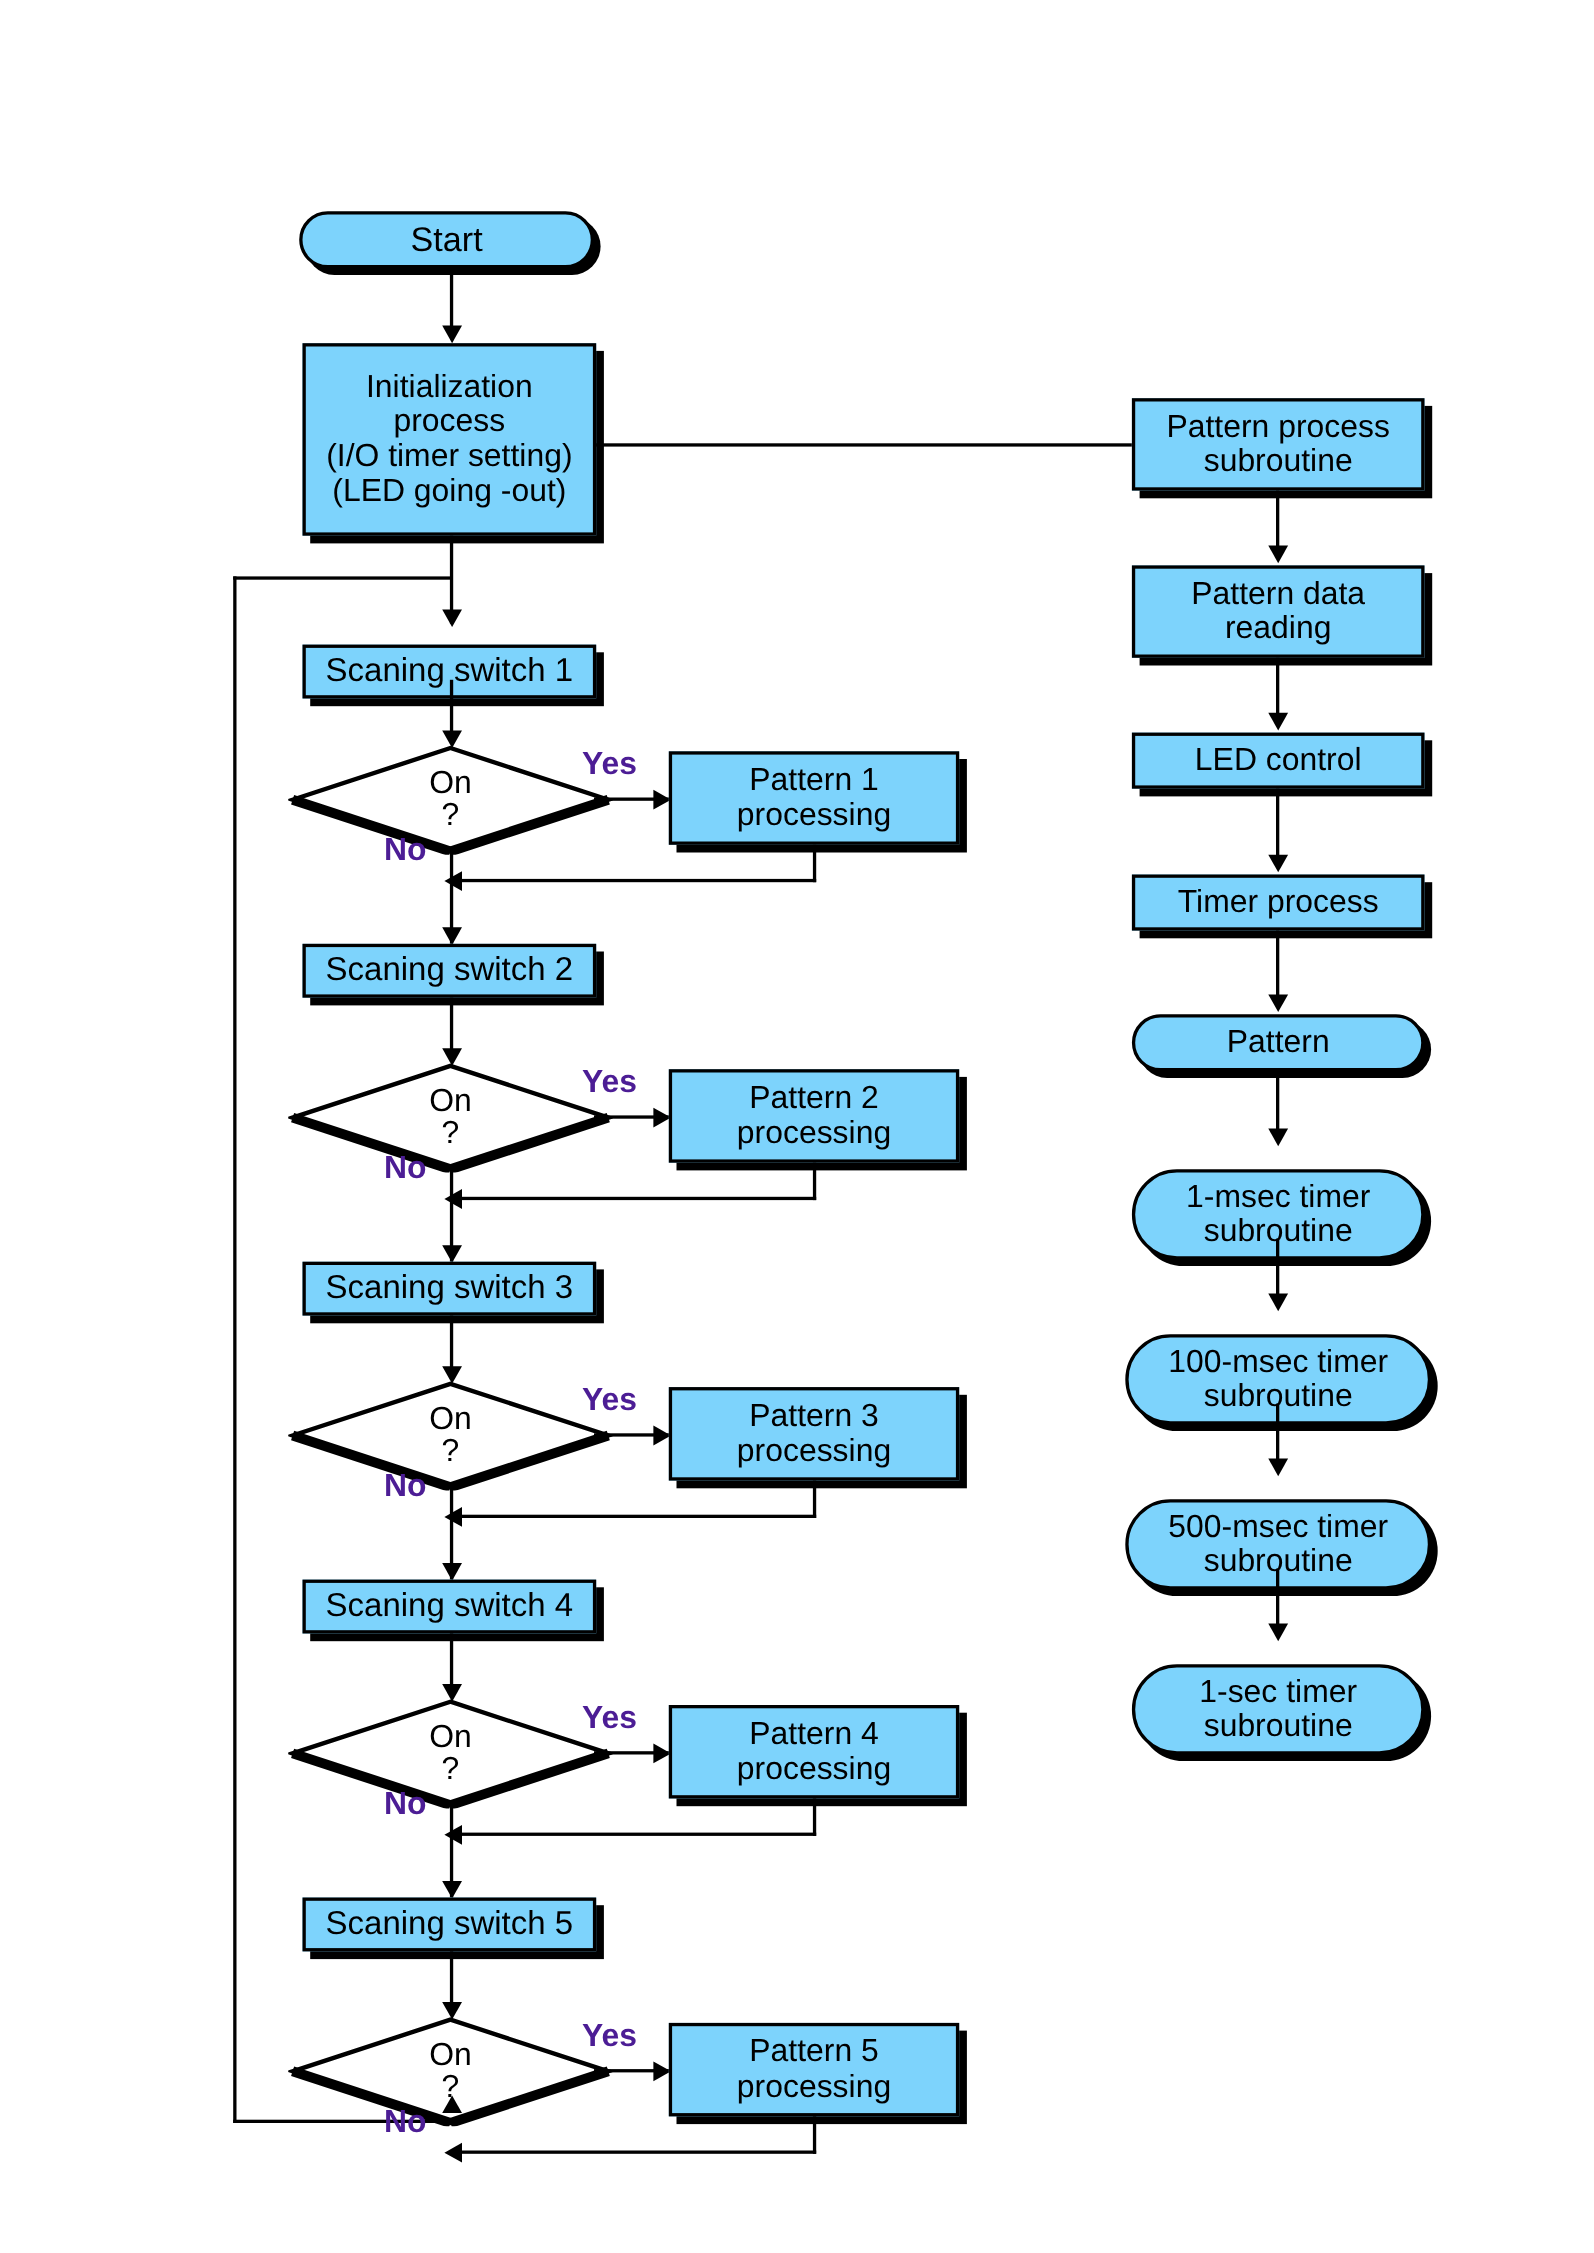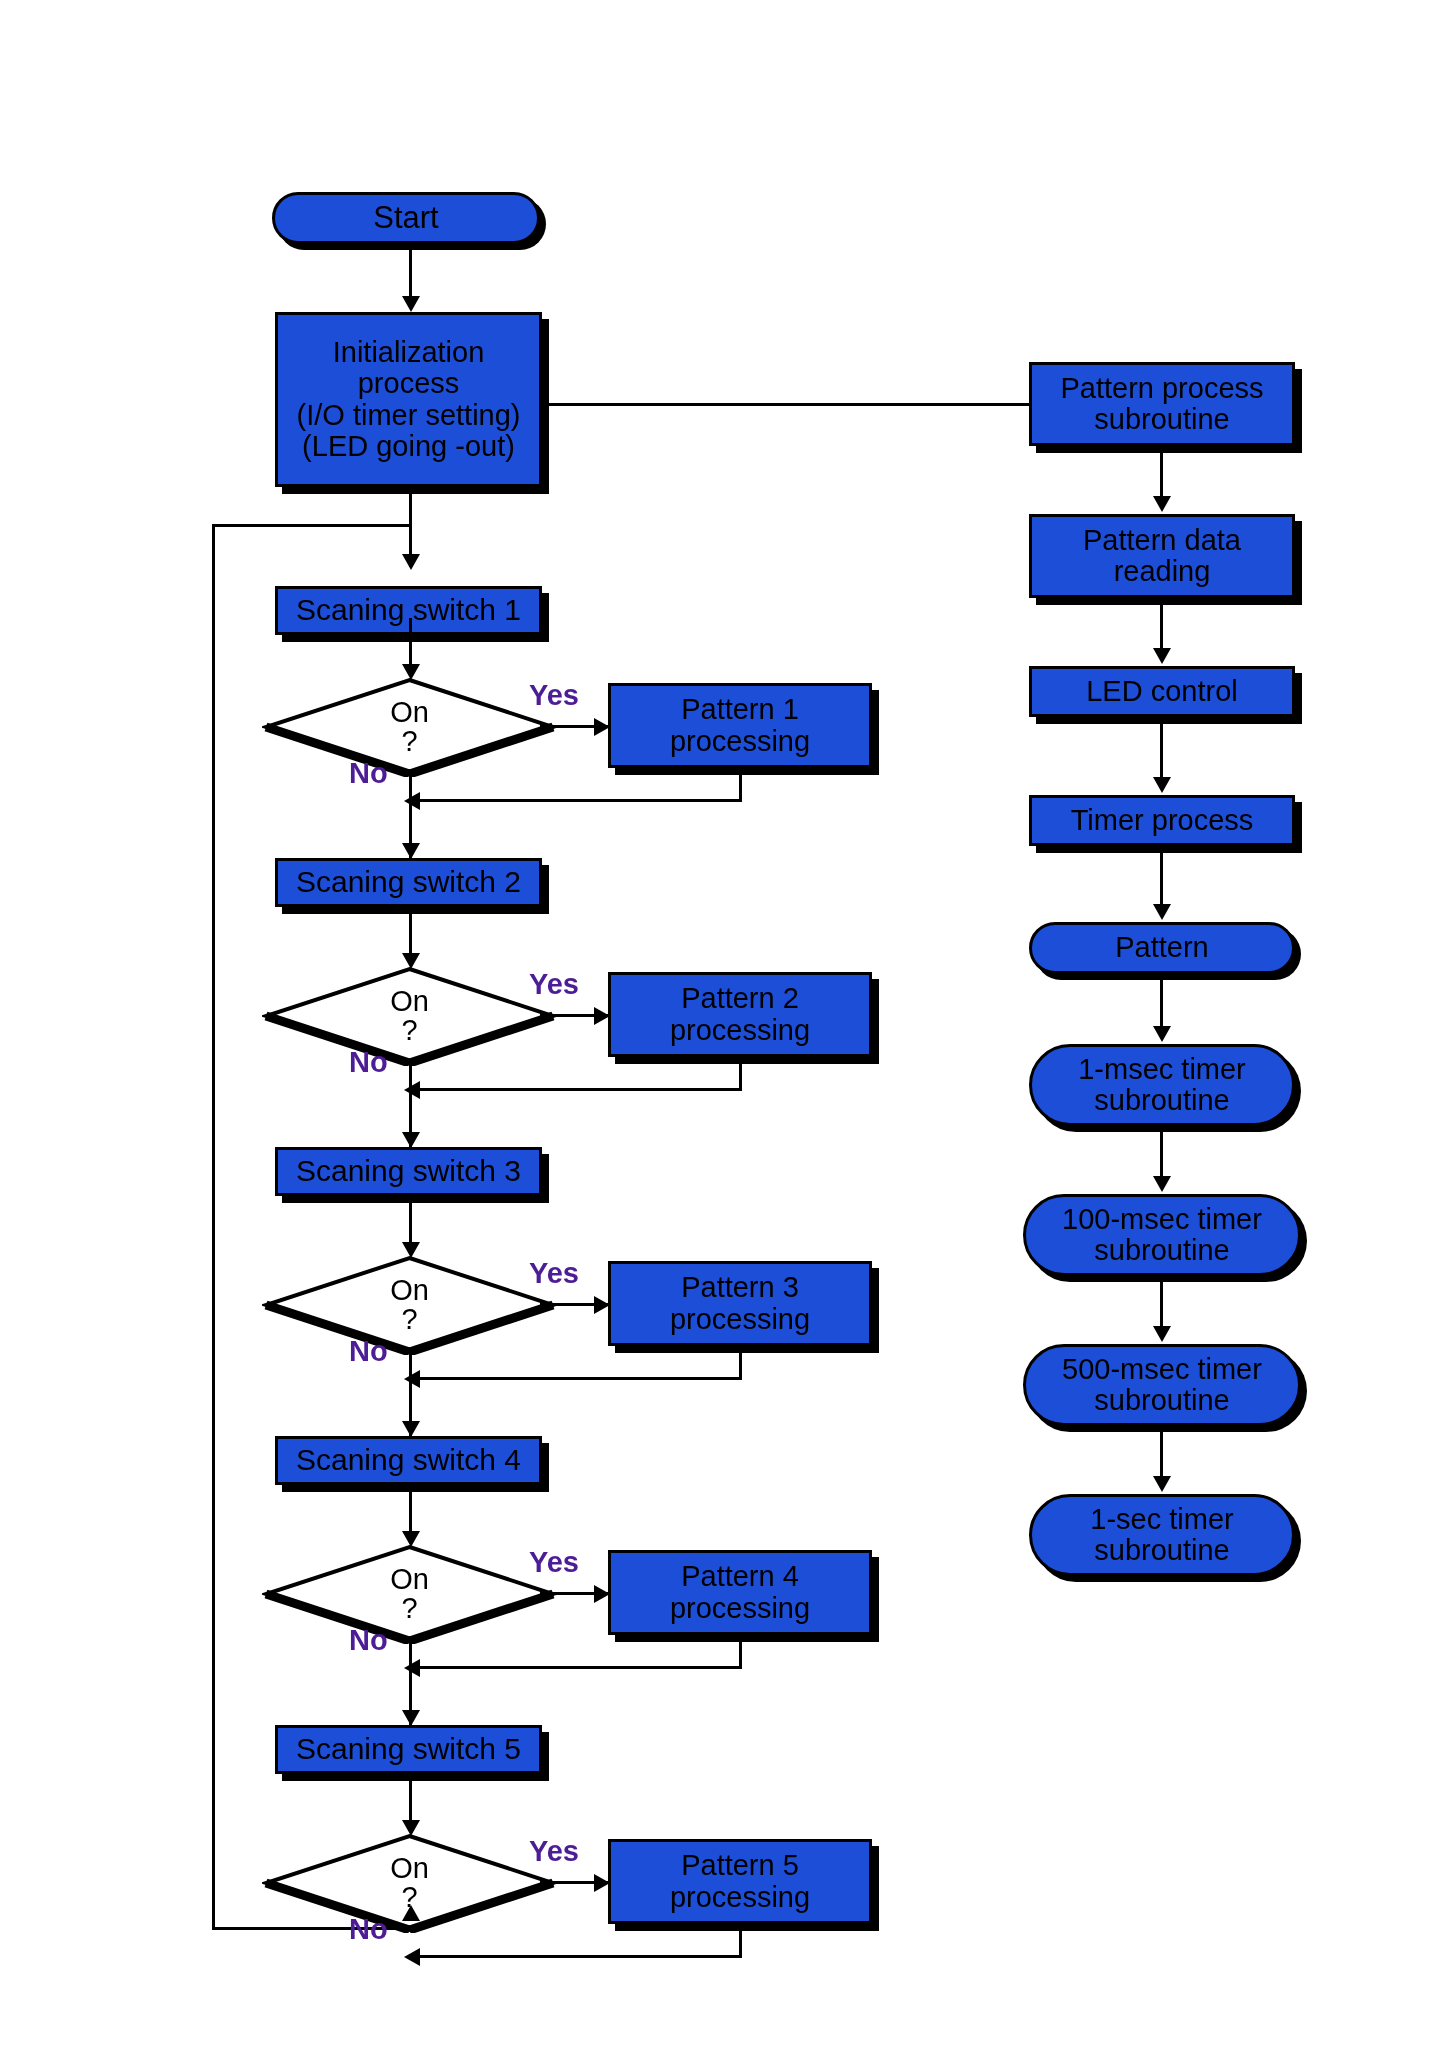--- a/index.html
+++ b/index.html
@@ -3,21 +3,21 @@
 <meta charset="utf-8">
 <style>
   html,body{margin:0;padding:0;background:#ffffff;}
   body{font-family:"Liberation Sans", sans-serif;}
   #canvas{position:relative;width:1449px;height:2048px;background:#ffffff;overflow:hidden;}
 
   
   .node{
     position:absolute;
     box-sizing:border-box;
-    background:#1d4ed8;
+    background:#7dd3fc;
     border:3px solid #000;
     display:flex;
     align-items:center;
     justify-content:center;
     text-align:center;
     color:#000;
     line-height:1.08;
     white-space:pre-line;
   }
   .node.proc{ box-shadow:7px 7px 0 0 #000; }
@@ -72,21 +72,21 @@
     color:#4c1d95;
     white-space:nowrap;
   }
 
   
   .start-box{ font-size:31px; }
   .init-box{ font-size:29px; }
   .scan-box{ font-size:30px; }
   .pat-box{ font-size:29px; }
   .sub-box{ font-size:29px; }
-  .timer-box{ font-size:29px; }
+  .timer-box{ font-size:29px;margin-top:19px; }
 </style>
 </head>
 <body>
 
 <div id="canvas">
 
   <div class="node term start-box" style="left:272px;top:192px;width:268px;height:52px;">Start</div>
 
   <div class="ln vl" style="left:409px;top:244px;height:60px;"></div>
   <div class="arrow-d" style="left:402px;top:296px;"></div>

